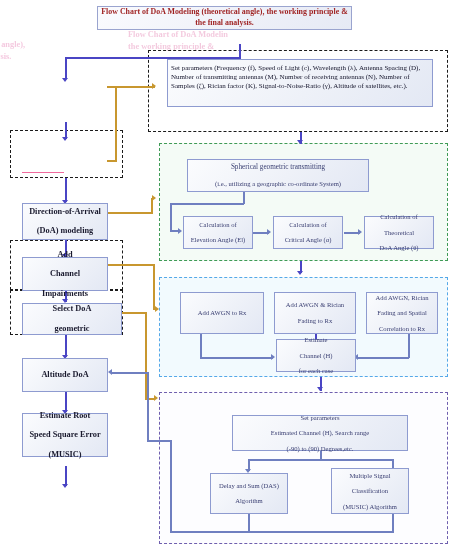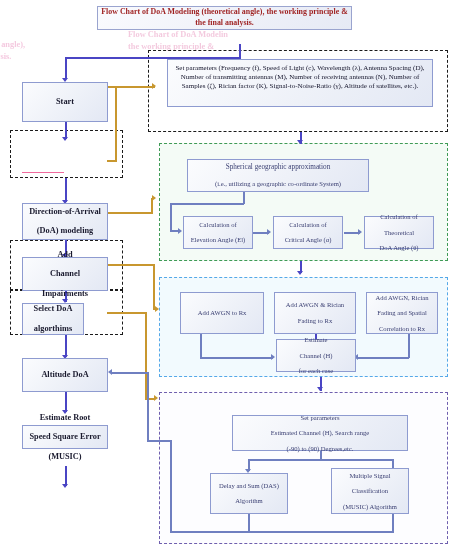--- a/index.html
+++ b/index.html
@@ -173,67 +173,64 @@
   <div class="ln lnv ln-navy" style="left:392px;top:514px;height:18px;"></div>
   <div class="ln lnh ln-navy" style="left:170px;top:531px;width:224px;"></div>
   <div class="ln lnv ln-navy" style="left:170px;top:440px;height:92px;"></div>
   <div class="ln lnh ln-navy" style="left:147px;top:440px;width:24px;"></div>
   <div class="ln lnv ln-navy" style="left:147px;top:372px;height:69px;"></div>
   <div class="ln lnh ln-navy" style="left:112px;top:372px;width:36px;"></div>
   <div class="ar ar-l" style="left:108px;top:369px;"></div>
 
   <div class="pinkline" style="left:22px;top:172px;width:42px;"></div>
 
-  <div class="node" style="left:22px;top:82px;width:86px;height:40px;">
-    <span class="bold">Start</span>
-  </div>
 
 
   <div class="node" style="left:22px;top:203px;width:86px;height:37px;">
     <span class="bold">
       <span>Direction-of-Arrival</span><br>
       <span>(DoA) modeling</span>
     </span>
   </div>
 
   <div class="node" style="left:22px;top:257px;width:86px;height:34px;">
     <span class="bold">
       <span>Add</span><br>
       <span>Channel</span><br>
       <span>Impairments</span>
     </span>
   </div>
 
-  <div class="node" style="left:22px;top:303px;width:62px;height:32px;justify-content:center;">
+  <div class="node" style="left:22px;top:303px;width:100px;height:32px;justify-content:center;">
     <span class="bold">
       <span>Select DoA</span><br>
-      <span>algorthims</span>
+      <span>geometric</span>
     </span>
   </div>
 
   <div class="node" style="left:22px;top:358px;width:86px;height:34px;">
     <span class="bold">Altitude DoA</span>
   </div>
 
-  <div class="node" style="left:22px;top:413px;width:86px;height:24px;margin-top:12px;">
+  <div class="node" style="left:22px;top:413px;width:86px;height:44px;">
     <span class="bold">
       <span>Estimate Root</span><br>
       <span>Speed Square Error</span><br>
       <span>(MUSIC)</span>
     </span>
   </div>
 
 
   <div class="node" style="left:167px;top:59px;width:266px;height:48px;align-items:flex-start;">
-    <span class="para" style="padding-top:4px;text-align:center;">Set parameters (Frequency (f), Speed of Light (c), Wavelength (λ), Antenna Spacing (D), Number of transmitting antennas (M), Number of receiving antennas (N), Number of Samples (ζ), Rician factor (K), Signal-to-Noise-Ratio (γ), Altitude of satellites, etc.).</span>
+    <span class="para" style="padding-top:4px;">Set parameters (Frequency (f), Speed of Light (c), Wavelength (λ), Antenna Spacing (D), Number of transmitting antennas (M), Number of receiving antennas (N), Number of Samples (ζ), Rician factor (K), Signal-to-Noise-Ratio (γ), Altitude of satellites, etc.).</span>
   </div>
 
   <div class="node" style="left:187px;top:159px;width:182px;height:33px;">
     <span class="thin">
-      <span>Spherical geographic approximation</span><br>
+      <span>Spherical geometric transmitting</span><br>
       <span class="thin-sm">(i.e., utilizing a geographic co-ordinate System)</span>
     </span>
   </div>
 
   <div class="node" style="left:183px;top:216px;width:70px;height:33px;">
     <span class="thin-sm">
       <span>Calculation of</span><br>
       <span>Elevation Angle (El)</span>
     </span>
   </div>

